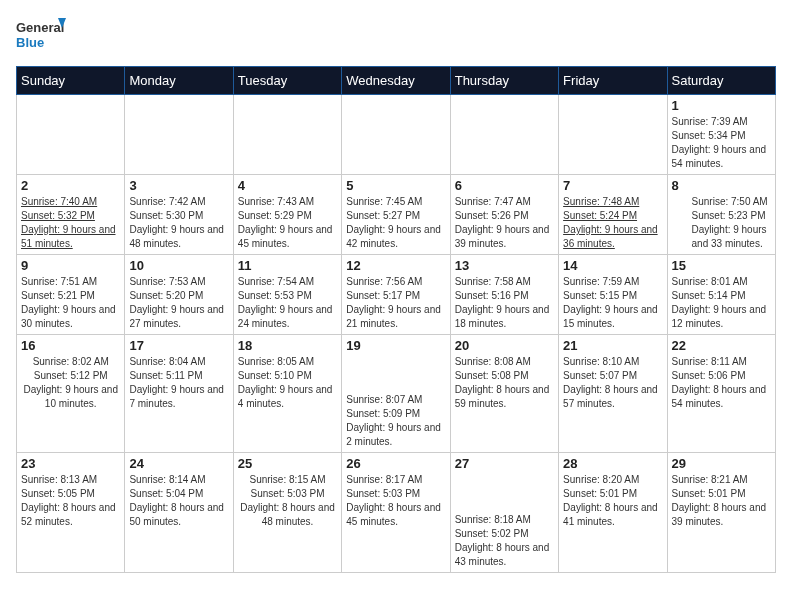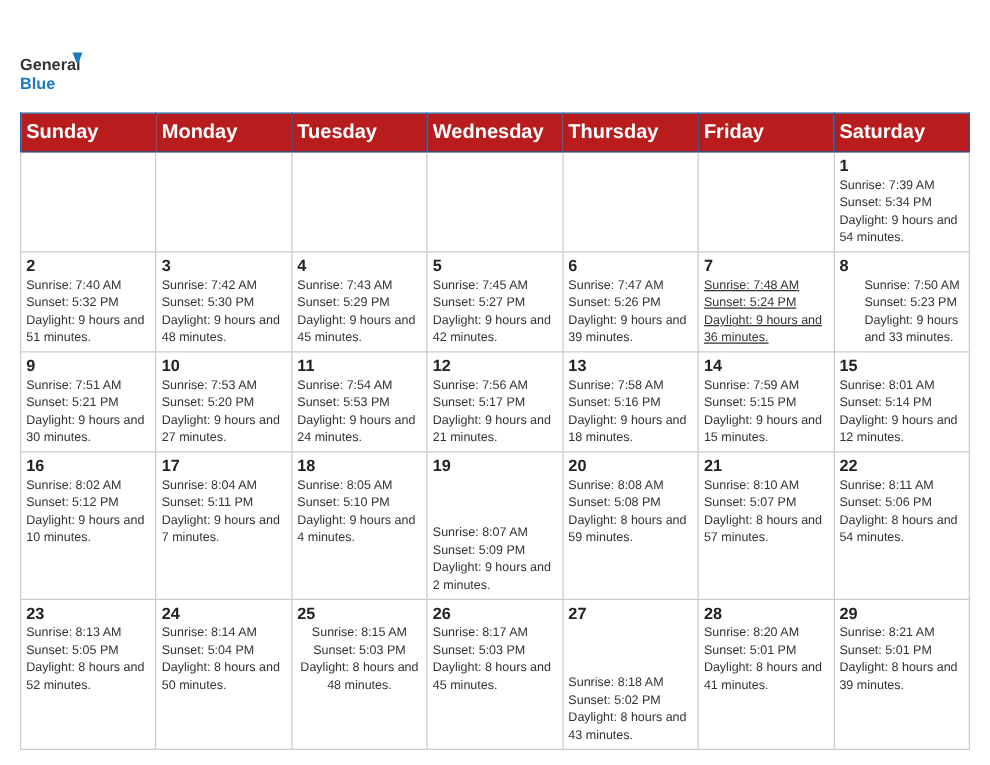--- a/index.html
+++ b/index.html
@@ -13,44 +13,43 @@
     .header {
       display: flex;
       justify-content: space-between;
       align-items: flex-start;
       margin-bottom: 10px;
     }
     .logo {
       display: flex;
       align-items: flex-end;
       gap: 4px;
-      margin-top: 24px;
     }
     .title-block { text-align: right; }
     .month-title {
       font-size: 36px;
       font-weight: bold;
       color: #222;
       line-height: 1.1;
     }
     .location {
       font-size: 14px;
       color: #444;
       margin-top: 2px;
     }
     .calendar {
       width: 100%;
       border-collapse: collapse;
       border: 1px solid #ccc;
     }
     .calendar th {
-      background-color: #b91c1c;
+      background-color: #0f172a;
       color: #fff;
-      font-size: 16px;
-      font-weight: bold;
+      font-size: 13px;
+      font-weight: normal;
       padding: 6px 4px;
       text-align: left;
       border: 1px solid #1e5a9a;
     }
     .calendar td {
       vertical-align: top;
       border: 1px solid #ccc;
       padding: 3px 4px;
       width: calc(100% / 7);
       font-size: 10.5px;
@@ -114,21 +113,21 @@
         <td>
           <span class="day-number">1</span>
           <div class="day-info" style="white-space: pre-line;">Sunrise: 7:39 AM
 Sunset: 5:34 PM
 Daylight: 9 hours and 54 minutes.</div>
         </td>
       </tr>
       <tr>
         <td>
           <span class="day-number">2</span>
-          <div class="day-info" style="white-space: pre-line;">Sunrise: 7:40 AM
+          <div class="day-info" style="white-space: pre-line; text-decoration: underline;">Sunrise: 7:40 AM
 Sunset: 5:32 PM
 Daylight: 9 hours and 51 minutes.</div>
         </td>
         <td>
           <span class="day-number">3</span>
           <div class="day-info" style="white-space: pre-line;">Sunrise: 7:42 AM
 Sunset: 5:30 PM
 Daylight: 9 hours and 48 minutes.</div>
         </td>
         <td>
@@ -202,21 +201,21 @@
         <td>
           <span class="day-number">15</span>
           <div class="day-info" style="white-space: pre-line;">Sunrise: 8:01 AM
 Sunset: 5:14 PM
 Daylight: 9 hours and 12 minutes.</div>
         </td>
       </tr>
       <tr>
         <td>
           <span class="day-number">16</span>
-          <div class="day-info" style="white-space: pre-line;">Sunrise: 8:02 AM
+          <div class="day-info" style="white-space: pre-line; text-align: center;">Sunrise: 8:02 AM
 Sunset: 5:12 PM
 Daylight: 9 hours and 10 minutes.</div>
         </td>
         <td>
           <span class="day-number">17</span>
           <div class="day-info" style="white-space: pre-line;">Sunrise: 8:04 AM
 Sunset: 5:11 PM
 Daylight: 9 hours and 7 minutes.</div>
         </td>
         <td>

